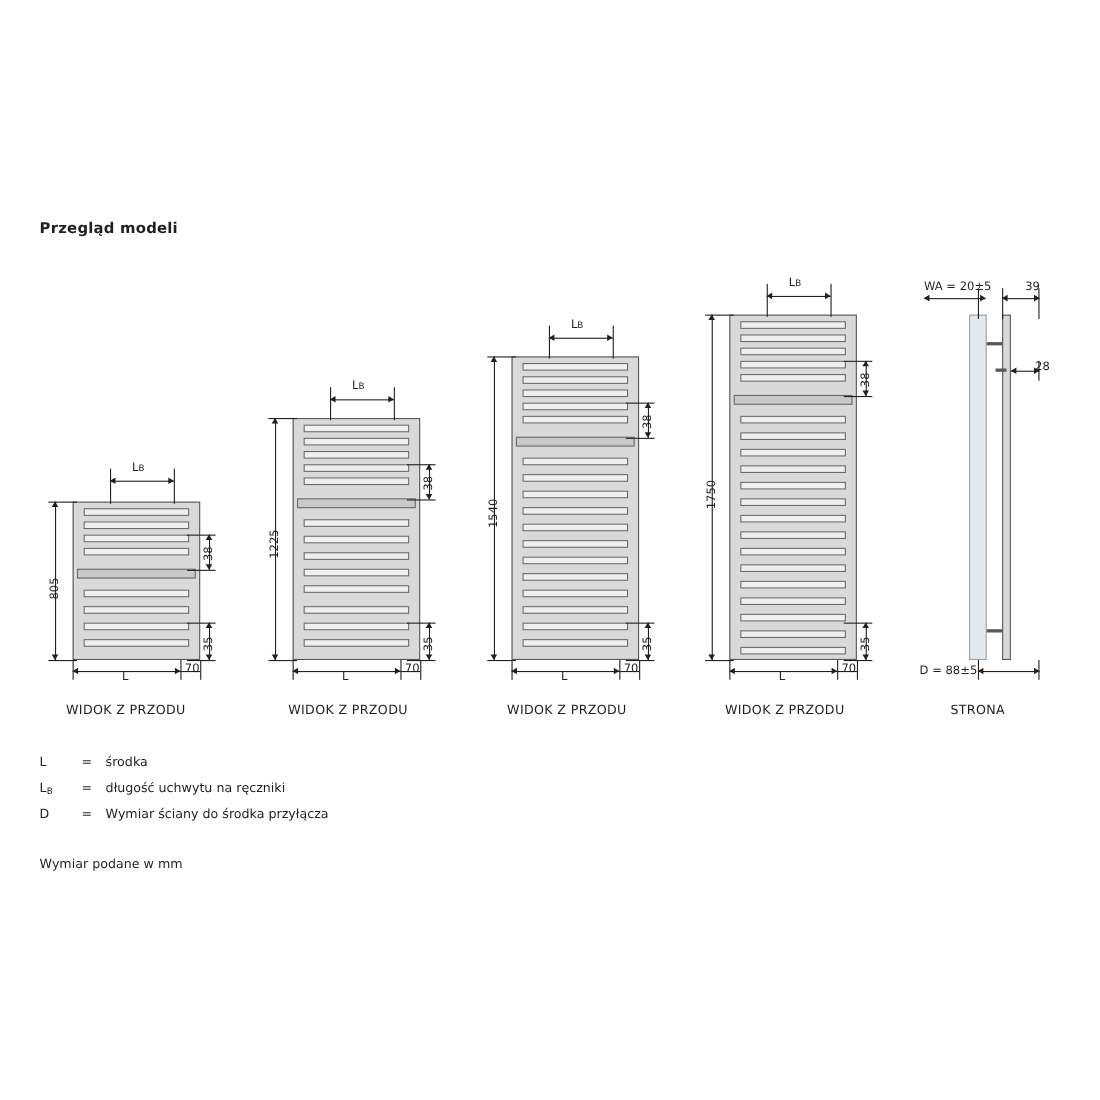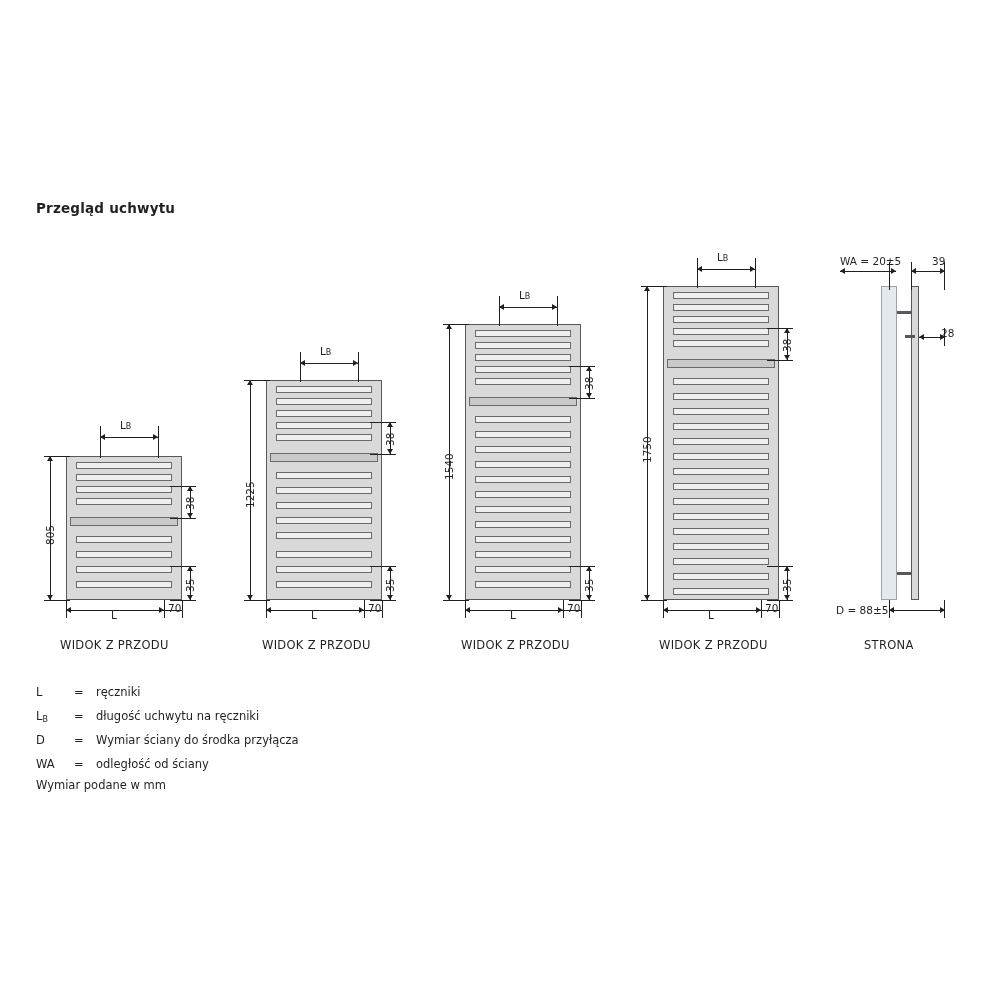--- a/index.html
+++ b/index.html
@@ -147,21 +147,21 @@
   .note {
     position: absolute;
     left: 36px;
     top: 778px;
     font-size: 11.5px;
   }
 </style>
 </head>
 <body>
 
-<div class="page-title">Przegląd uchwytu</div>
+<div class="page-title">Przegląd modeli</div>
 
 <div class="panel" style="left:0;top:0;width:230px;height:680px;">
 
   <div class="radiator" style="left:66px;top:456px;width:116px;height:144px;"></div>
 
   <div class="slat" style="left:76px;top:462px;width:96px;height:7px;"></div>
   <div class="slat" style="left:76px;top:474px;width:96px;height:7px;"></div>
   <div class="slat" style="left:76px;top:486px;width:96px;height:7px;"></div>
   <div class="slat" style="left:76px;top:498px;width:96px;height:7px;"></div>
   <div class="slat handle" style="left:70px;top:517px;width:108px;height:9px;"></div>
@@ -448,34 +448,29 @@
 
   <div class="view-label" style="left:864px;top:638px;">STRONA</div>
 </div>
 
 <div class="legend">
   <table>
     <tbody>
       <tr>
         <td class="sym"><span>L</span><span class="sub"></span></td>
         <td class="eq">=</td>
-        <td>ręczniki</td>
+        <td>środka</td>
       </tr>
       <tr>
         <td class="sym"><span>L</span><span class="sub">B</span></td>
         <td class="eq">=</td>
         <td>długość uchwytu na ręczniki</td>
       </tr>
       <tr>
         <td class="sym"><span>D</span><span class="sub"></span></td>
         <td class="eq">=</td>
         <td>Wymiar ściany do środka przyłącza</td>
       </tr>
-      <tr>
-        <td class="sym"><span>WA</span><span class="sub"></span></td>
-        <td class="eq">=</td>
-        <td>odległość od ściany</td>
-      </tr>
     </tbody>
   </table>
 </div>
 
 <div class="note">Wymiar podane w mm</div>
 
 </body></html>

